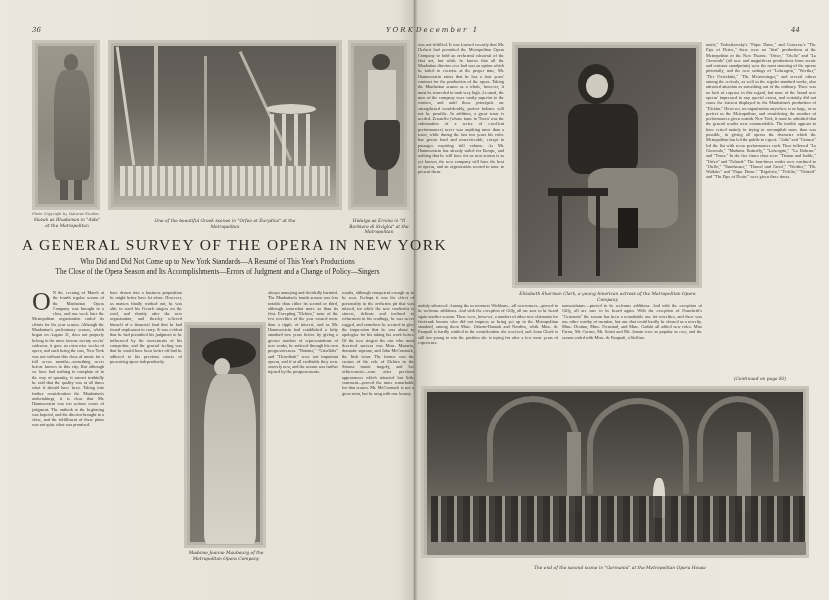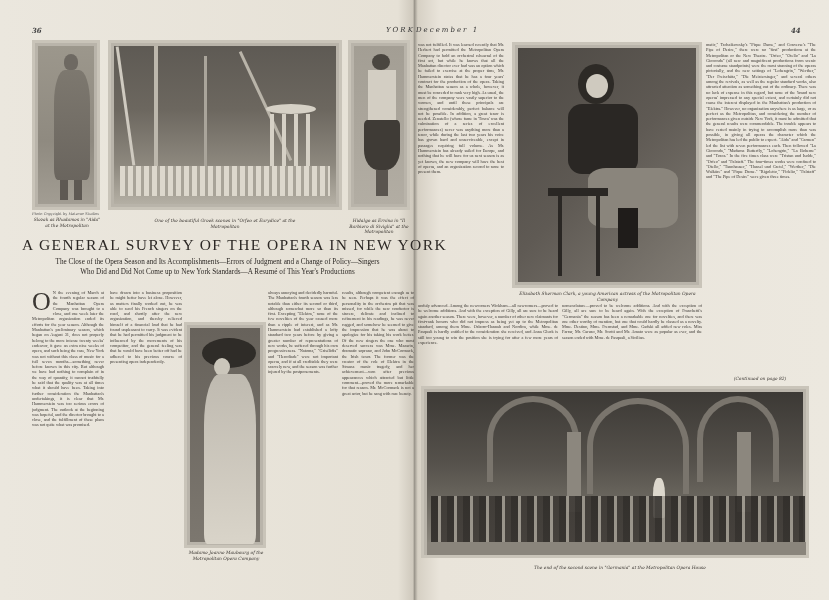--- a/index.html
+++ b/index.html
@@ -1,18 +1,18 @@
 <!DOCTYPE html>
 <html><head>
 <meta charset="utf-8">
 <style>
   html,body{margin:0;padding:0;}
   body{width:829px;height:600px;background:#e9e4da;font-family:"DejaVu Serif",serif;color:#2a2623;position:relative;overflow:hidden;}
   .spread{position:absolute;inset:0;background:linear-gradient(90deg,#ebe7de 0%,#e6e1d6 48%,#cfc9bd 49.8%,#9c978d 50%,#d6d0c4 50.4%,#e9e4da 53%,#ece8df 100%);}
-  .folio{position:absolute;top:26px;font-size:7px;font-style:italic;color:#444;font-weight:bold;}
+  .folio{position:absolute;top:26px;font-size:7px;font-style:italic;color:#444;}
   .running-head{position:absolute;top:26px;font-size:7px;font-style:italic;letter-spacing:2px;color:#333;}
   .photo{position:absolute;background:#b9b4aa;border:3px solid #c9c4b9;box-sizing:border-box;overflow:hidden;}
   .photo .inner{position:absolute;inset:3px;}
   .caption{position:absolute;font-size:4.4px;line-height:5.5px;font-style:italic;text-align:center;color:#3a3632;}
   .credit{position:absolute;font-size:3.6px;color:#555;}
   .headline{position:absolute;left:22px;top:236px;width:392px;font-size:15.5px;letter-spacing:1.4px;color:#2c2825;white-space:nowrap;font-family:"Liberation Serif",serif;}
   .subhead{position:absolute;left:20px;top:257px;width:395px;font-size:7.2px;line-height:10px;text-align:center;color:#2c2825;font-family:"Liberation Serif",serif;}
   .col{position:absolute;font-size:4.3px;line-height:5.3px;text-align:justify;color:#3c3834;overflow:hidden;font-family:"Liberation Serif",serif;}
   .dropcap{float:left;font-size:26px;line-height:22px;margin:1px 2px 0 0;font-family:"Liberation Serif",serif;}
 </style>
@@ -58,22 +58,22 @@
     <div style="position:absolute;left:18px;top:8px;width:18px;height:16px;border-radius:50%;background:#4a4640;"></div>
     <div style="position:absolute;left:14px;top:24px;width:28px;height:50px;background:#d3cec3;"></div>
     <div style="position:absolute;left:10px;top:74px;width:36px;height:50px;border-radius:10% 10% 40% 40%;background:#3f3b36;"></div>
     <div style="position:absolute;left:22px;top:124px;width:12px;height:26px;background:#5a554f;"></div>
   </div>
 </div>
 <div class="caption" style="left:346px;top:218px;width:66px;">Hidalgo as Ernina in "Il Barbiere di Siviglia" at the Metropolitan</div>
 
 <div class="headline">A GENERAL SURVEY OF THE OPERA IN NEW YORK</div>
 <div class="subhead">
+  <div>Who Did and Did Not Come up to New York Standards—A Resumé of This Year's Productions</div>
   <div>The Close of the Opera Season and Its Accomplishments—Errors of Judgment and a Change of Policy—Singers</div>
-  <div>Who Did and Did Not Come up to New York Standards—A Resumé of This Year's Productions</div>
 </div>
 
 <div class="col" style="left:32px;top:290px;width:72px;height:290px;">
   <span class="dropcap">O</span>
   <span>N the evening of March at the fourth regular season of the Manhattan Opera Company was brought to a close, and one week later the Metropolitan organization ended its efforts for the year season. Although the Manhattan's preliminary season, which began on August 31, does not properly belong to the more intense twenty weeks' endeavor, it gave an extra nine weeks of opera, and such being the case, New York was not without this class of music for a full seven months—something never before known in this city. But although we have had nothing to complain of in the way of quantity, it cannot truthfully be said that the quality was at all times what it should have been. Taking into further consideration the Manhattan's undertakings, it is clear that Mr. Hammerstein was too serious errors of judgment. The outlook at the beginning was hopeful, and the director brought to a close, and the fulfillment of these plans was not quite what was promised.</span>
 </div>
 <div class="col" style="left:110px;top:290px;width:72px;height:290px;">
   <span>have drawn into a business proposition he might better have let alone. However, as matters finally worked out, he was able to send his French singers on the road, and shortly after the new organization, and thereby relieved himself of a financial load that he had found unpleasant to carry. It was evident that he had permitted his judgment to be influenced by the movements of his competitor, and the general feeling was that he would have been better off had he adhered to his previous course of presenting opera independently.</span>
 </div>
 <div class="photo" style="left:184px;top:322px;width:82px;height:226px;">

